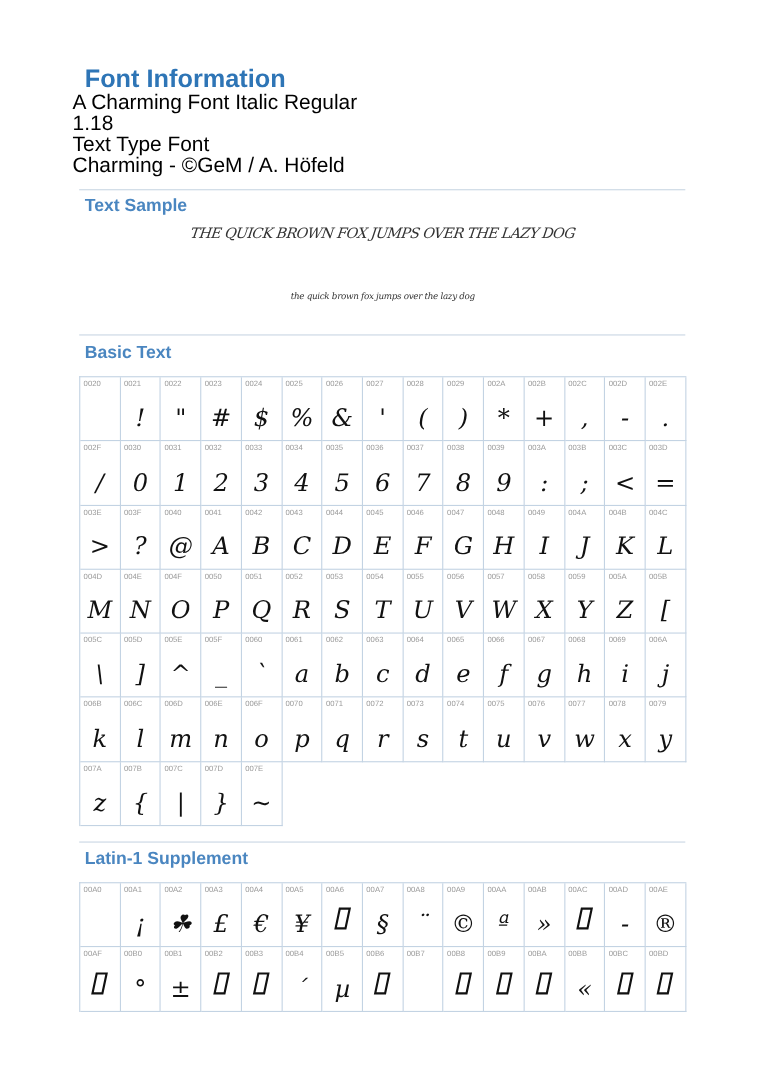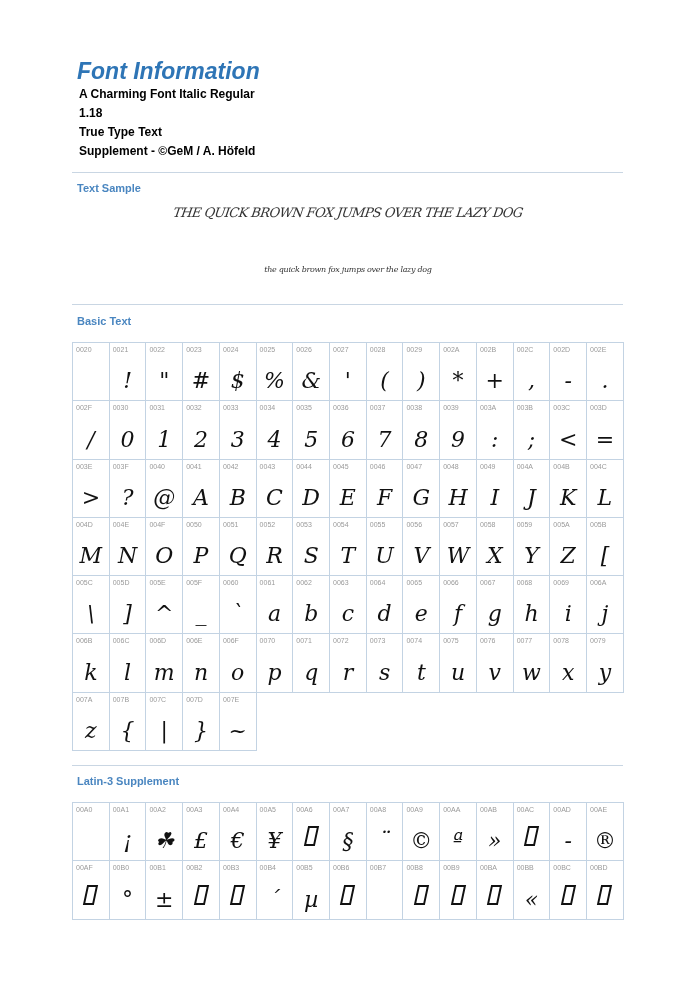--- a/index.html
+++ b/index.html
@@ -1,42 +1,42 @@
 <!DOCTYPE html>
 <html><head>
 <meta charset="utf-8">
 <style>
   html, body { margin: 0; padding: 0; background: #ffffff; }
   body { width: 696px; height: 985px; position: relative; overflow: hidden;
          font-family: "Liberation Sans", sans-serif; color: #000; }
-  .title { position: absolute; left: 77px; top: 57px; font-size: 23px; font-weight: bold; color: #2e75b6; margin: 0; line-height: 28px; font-style: italic; }
-  .meta { position: absolute; left: 79px; font-size: 12px; font-weight: bold; line-height: 16px; }
+  .title { position: absolute; left: 77px; top: 57px; font-size: 23px; font-weight: bold; color: #2e75b6; margin: 0; line-height: 28px; }
+  .meta { position: absolute; left: 66px; font-size: 19px; font-weight: normal; line-height: 16px; }
   .sep { position: absolute; left: 72px; width: 551px; height: 1px; background: #c9d6e3; }
-  .h2 { position: absolute; left: 77px; font-size: 11px; font-weight: bold; color: #4a86c0; margin: 0; line-height: 18px; }
+  .h2 { position: absolute; left: 77px; font-size: 16px; font-weight: bold; color: #4a86c0; margin: 0; line-height: 18px; }
   .sample1 { position: absolute; left: 0; width: 696px; top: 205px; text-align: center;
              font-family: "DejaVu Serif", serif; font-style: italic; font-size: 13px; letter-spacing: -0.6px; color: #333; transform: skewX(-8deg); }
   .sample2 { position: absolute; left: 0; width: 696px; top: 265px; text-align: center;
              font-family: "DejaVu Serif", serif; font-style: italic; font-size: 8px; letter-spacing: -0.3px; color: #333; }
   .grid { position: absolute; left: 72px; display: grid; grid-template-columns: repeat(15, 36.73px);
           border-top: 1px solid #c3d3e3; border-left: 1px solid #c3d3e3; }
   .cell { box-sizing: border-box; height: 58.3px; border-right: 1px solid #c3d3e3; border-bottom: 1px solid #c3d3e3; position: relative; }
   .code { position: absolute; left: 3px; top: 3px; font-size: 7px; color: #9a9a9a; line-height: 8px; }
   .glyph { position: absolute; left: 0; right: 0; bottom: 6px; text-align: center;
            font-family: "DejaVu Serif", serif; font-style: italic; font-size: 22px; line-height: 26px; color: #111; }
   .glyph.box { font-family: "DejaVu Sans", sans-serif; font-style: normal; }
   .boxglyph { display: inline-block; width: 11px; height: 20px; border: 2.5px solid #111; transform: skewX(-12deg); margin-bottom: 2px; box-sizing: border-box; }
 </style>
 </head>
 <body>
 
 <h1 class="title">Font Information</h1>
 <div class="meta" style="top:86px">A Charming Font Italic Regular</div>
 <div class="meta" style="top:105px">1.18</div>
-<div class="meta" style="top:124px">True Type Text</div>
-<div class="meta" style="top:143px">Supplement - ©GeM / A. Höfeld</div>
+<div class="meta" style="top:124px">Text Type Font</div>
+<div class="meta" style="top:143px">Charming - ©GeM / A. Höfeld</div>
 
 <div class="sep" style="top:172px"></div>
 <h2 class="h2" style="top:179px">Text Sample</h2>
 <div class="sample1">THE QUICK BROWN FOX JUMPS OVER THE LAZY DOG</div>
 <div class="sample2">the quick brown fox jumps over the lazy dog</div>
 
 <div class="sep" style="top:304px"></div>
 <h2 class="h2" style="top:312px">Basic Text</h2>
 <div class="grid" id="grid0" style="top:342px">
     <div class="cell">
@@ -415,21 +415,21 @@
       <span class="code">007D</span>
       <div class="glyph">}</div>
     </div>
     <div class="cell">
       <span class="code">007E</span>
       <div class="glyph">~</div>
     </div>
   </div>
 
 <div class="sep" style="top:765px"></div>
-<h2 class="h2" style="top:772px">Latin-3 Supplement</h2>
+<h2 class="h2" style="top:772px">Latin-1 Supplement</h2>
 <div class="grid" id="grid1" style="top:802px">
     <div class="cell">
       <span class="code">00A0</span>
       <div class="glyph"> </div>
     </div>
     <div class="cell">
       <span class="code">00A1</span>
       <div class="glyph">¡</div>
     </div>
     <div class="cell">

